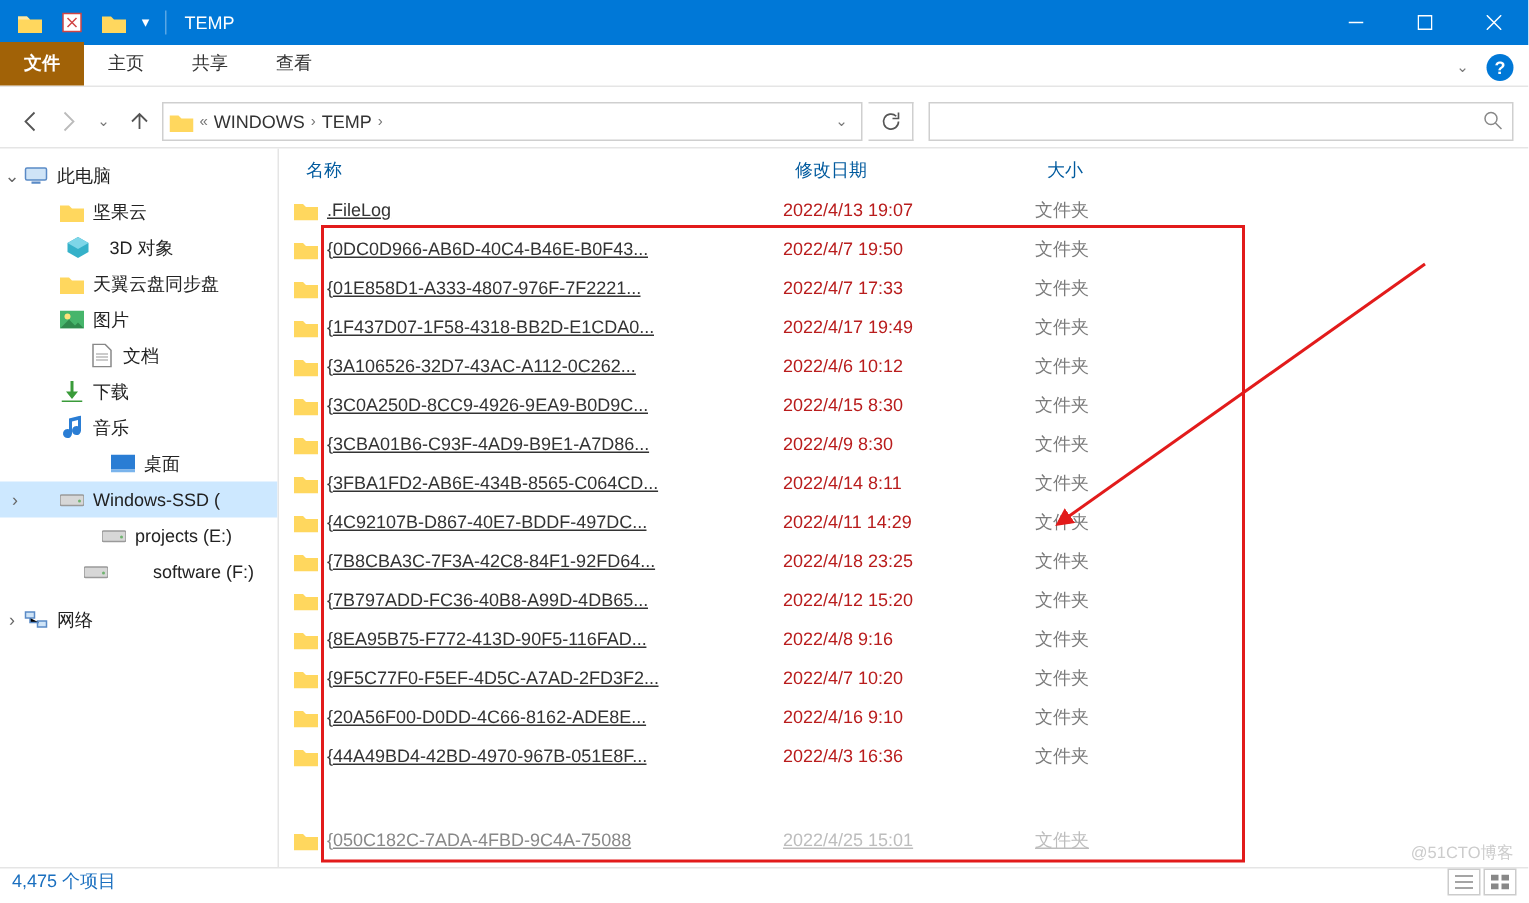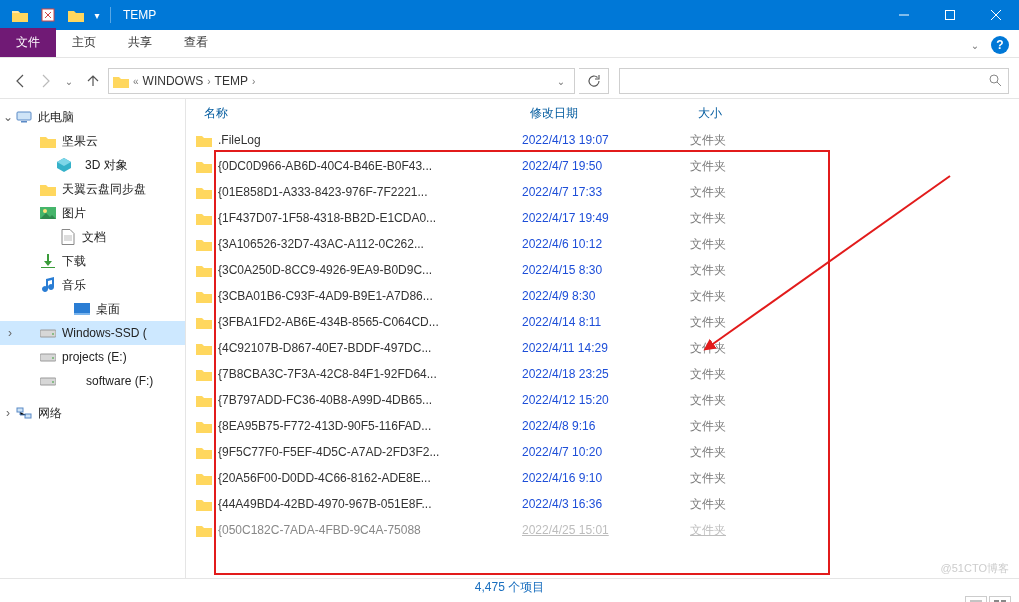--- a/index.html
+++ b/index.html
@@ -11,21 +11,21 @@
   .titlebar .qat { display: flex; align-items: center; gap: 0; padding-left: 6px; }
   .titlebar .qat .qat-item { width: 28px; height: 30px; display: flex; align-items: center; justify-content: center; }
   .titlebar .title-sep { width: 1px; height: 16px; background: rgba(255,255,255,.35); margin: 0 6px; }
   .titlebar .app-title { padding-left: 6px; font-size: 12px; }
   .titlebar .win-controls { margin-left: auto; display: flex; }
   .titlebar .win-btn { width: 46px; height: 30px; display: flex; align-items: center; justify-content: center; cursor: default; }
 
   
   .ribbon { height: 28px; background: #fff; display: flex; align-items: flex-end; border-bottom: 1px solid #e5e5e5; }
   .ribbon .tab { padding: 6px 16px 6px 16px; font-size: 12px; color: #333; cursor: default; }
-  .ribbon .tab.file { background: #701a75; color: #fff; }
+  .ribbon .tab.file { background: #a16207; color: #fff; font-weight: bold; }
   .ribbon .ribbon-right { margin-left: auto; display: flex; align-items: center; padding-right: 10px; gap: 4px; }
   .ribbon-right .rib-btn { width: 24px; height: 24px; display: flex; align-items: center; justify-content: center; }
   .rib-btn.help { background:#0078d7; border-radius:50%; color:#fff; width:18px; height:18px; font-weight:bold; font-size:12px; }
 
   
   .navbar { height: 34px; display: flex; align-items: center; gap: 4px; padding: 0 10px; margin-top:6px; }
   .nav-arrows { display: flex; gap: 2px; align-items: center; }
   .nav-btn { width: 22px; height: 22px; display: flex; align-items: center; justify-content: center; color: #9a9a9a; }
   .nav-btn.active { color: #333; }
   .addr-box { flex: 1 1 auto; height: 26px; border: 1px solid #cfcfcf; display: flex; align-items: center; padding-left: 4px; min-width:0; }
@@ -51,31 +51,31 @@
   
   .listpane { flex:1 1 auto; display:flex; flex-direction:column; position:relative; overflow:hidden; }
   .list-head { height:28px; display:flex; align-items:center; color:#005a9e; font-size:12px; padding-left:10px; }
   .col { padding:0 8px; }
   .col-name { width: 326px; }
   .col-date { width: 168px; }
   .col-type { width: 162px; color:#005a9e; }
   .col-size { width: 100px; color:#005a9e; }
   .list-body { flex:1 1 auto; overflow:hidden; padding-left:10px; position:relative; }
   .row { height:26px; display:flex; align-items:center; color:#333; }
-  .row .name-cell { width:326px; display:flex; align-items:center; gap:6px; overflow:hidden; white-space:nowrap; }
+  .row .name-cell { width:326px; display:flex; align-items:center; gap:6px; overflow:hidden; white-space:nowrap;text-decoration:underline; }
   .row .name-cell .text { overflow:hidden; text-overflow:ellipsis; }
-  .row .date-cell { width:168px; color:#1d4ed8; }
+  .row .date-cell { width:168px; color:#b91c1c; }
   .row .type-cell { width:162px; color:#7a7a7a; }
-  .row.last { color:#888; }
+  .row.last { color:#888;margin-top:30px; }
   .row.last .date-cell,.row.last .type-cell{ color:#bdbdbd;text-decoration:underline;}
   .annot-box { position:absolute; left:214px; top:150px; width:616px; height:425px; border:2px solid #e21b1b; pointer-events:none; }
   .annot-arrow { position:absolute; left:700px; top:166px; pointer-events:none; }
 
   
-  .statusbar { height:24px; border-top:1px solid #e5e5e5; display:flex; align-items:center; padding: 0 8px; color:#1a6fbf;flex-direction:column; }
+  .statusbar { height:24px; border-top:1px solid #e5e5e5; display:flex; padding: 0 8px; color:#1a6fbf; }
   .statusbar .view-toggle { margin-left:auto; display:flex; gap:2px; }
   .statusbar .vt { width:22px; height:18px; border:1px solid #ccc; display:flex; align-items:center; justify-content:center; color:#666; }
   .watermark{position:absolute; right:10px; bottom:26px; color:#ccc; font-size:11px;}
 
   .folder-yellow{ width:16px; height:13px; }
   .chev{font-size:10px; color:#777;}
 </style>
 </head>
 <body>
 
@@ -211,21 +211,21 @@
       </div>
       <div id="tree-items">
           <div class="tree-item" style="padding-left: 40px;">
             <span class="ico">
               <svg width="16" height="13" viewBox="0 0 16 13">
                 <path fill="#ffd75e" d="M0 2h6l2 2h8v9H0z"></path>
               </svg>
             </span>
             <span>坚果云</span>
           </div>
-          <div class="tree-item" style="padding-left: 56px; gap: 13px;">
+          <div class="tree-item" style="padding-left: 44px; gap: 13px;">
             <span class="ico">
               <svg width="16" height="14" viewBox="0 0 16 14">
                 <path fill="#35b1c9" d="M8 0l7 4v6l-7 4-7-4V4z"></path>
                 <path fill="#7ed6e8" d="M8 0l7 4-7 4-7-4z"></path>
               </svg>
             </span>
             <span>3D 对象</span>
           </div>
           <div class="tree-item" style="padding-left: 40px;">
             <span class="ico">
@@ -283,30 +283,30 @@
           <div class="tree-item selected" style="padding-left: 40px;">
             <span class="expander">›</span>
             <span class="ico">
               <svg width="16" height="10" viewBox="0 0 16 10">
                 <rect x="0" y="2" width="16" height="7" rx="1" fill="#d7d7d7" stroke="#9a9a9a"></rect>
                 <circle cx="13" cy="6" r="1" fill="#6fb36f"></circle>
               </svg>
             </span>
             <span>Windows-SSD (</span>
           </div>
-          <div class="tree-item" style="padding-left: 40px;">
+          <div class="tree-item" style="padding-left: 40px; margin-left: 28px;">
             <span class="ico">
               <svg width="16" height="10" viewBox="0 0 16 10">
                 <rect x="0" y="2" width="16" height="7" rx="1" fill="#d7d7d7" stroke="#9a9a9a"></rect>
                 <circle cx="13" cy="6" r="1" fill="#6fb36f"></circle>
               </svg>
             </span>
             <span>projects (E:)</span>
           </div>
-          <div class="tree-item" style="padding-left: 40px; gap: 30px;">
+          <div class="tree-item" style="padding-left: 56px; gap: 30px;">
             <span class="ico">
               <svg width="16" height="10" viewBox="0 0 16 10">
                 <rect x="0" y="2" width="16" height="7" rx="1" fill="#d7d7d7" stroke="#9a9a9a"></rect>
                 <circle cx="13" cy="6" r="1" fill="#6fb36f"></circle>
               </svg>
             </span>
             <span>software (F:)</span>
           </div>
         </div>
       <div class="nav-spacer"></div>
@@ -354,21 +354,21 @@
             <div class="date-cell">2022/4/7 19:50</div>
             <div class="type-cell">文件夹</div>
           </div>
           <div class="row">
             <div class="name-cell">
               <span class="ico">
                 <svg width="16" height="13" viewBox="0 0 16 13">
                   <path fill="#ffd75e" d="M0 2h6l2 2h8v9H0z"></path>
                 </svg>
               </span>
-              <span class="text">{01E858D1-A333-8423-976F-7F2221...</span>
+              <span class="text">{01E858D1-A333-4807-976F-7F2221...</span>
             </div>
             <div class="date-cell">2022/4/7 17:33</div>
             <div class="type-cell">文件夹</div>
           </div>
           <div class="row">
             <div class="name-cell">
               <span class="ico">
                 <svg width="16" height="13" viewBox="0 0 16 13">
                   <path fill="#ffd75e" d="M0 2h6l2 2h8v9H0z"></path>
                 </svg>

